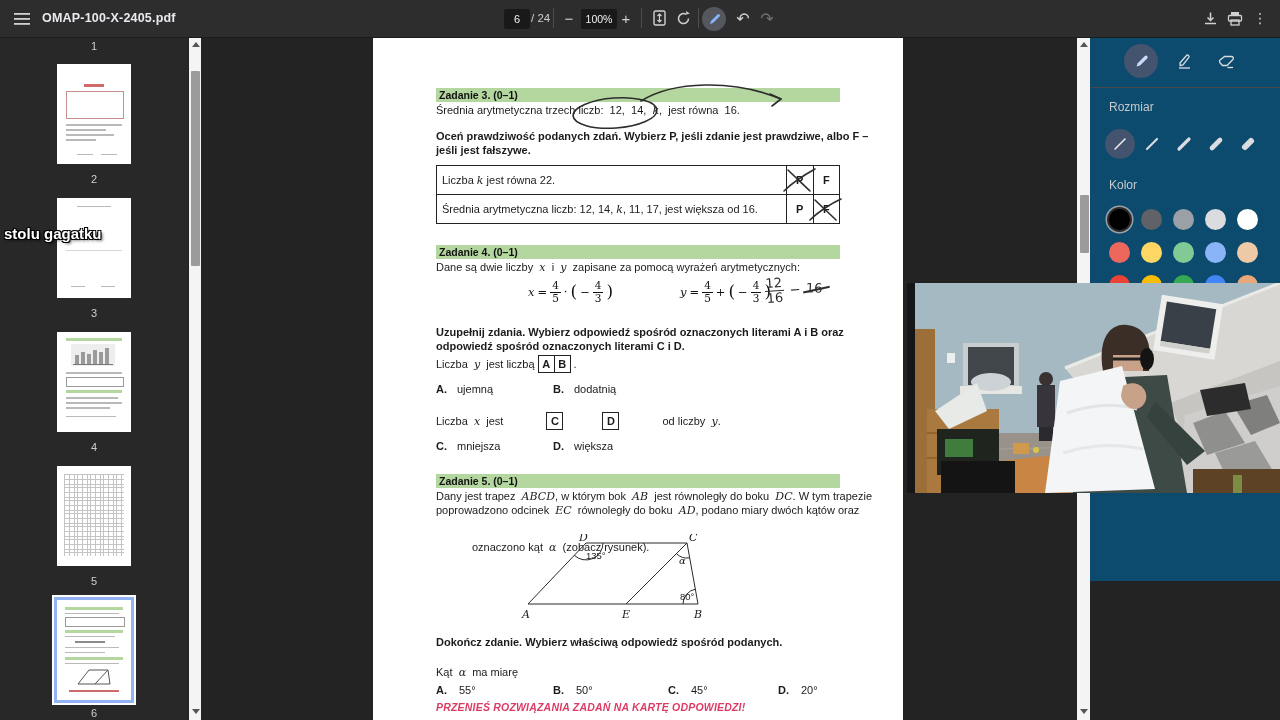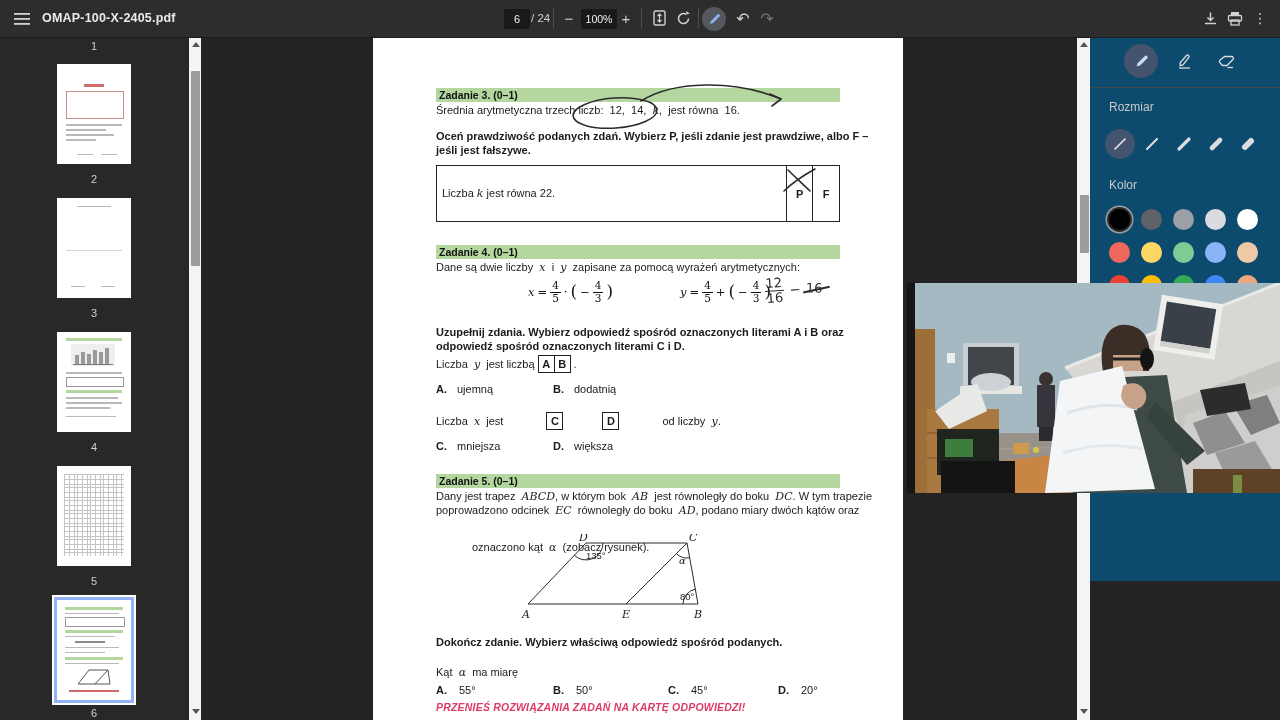--- a/index.html
+++ b/index.html
@@ -222,20 +222,30 @@
     <tbody>
         <tr>
       <td style="width:352px;"><span>Liczba  </span><span class="mi">k</span><span>  jest równa  22.</span></td>
       <td class="pf" style="position:relative;"><span>P</span>
         <svg style="position:absolute;left:-7px;top:1px;" width="38" height="26" viewBox="0 0 38 26">
           <path d="M4 24 C 12 16, 26 7, 35 2" fill="none" stroke="#2d2d2d" stroke-width="1.6" stroke-linecap="round"></path>
           <path d="M8 3 C 15 10, 24 18, 30 24" fill="none" stroke="#2d2d2d" stroke-width="1.6" stroke-linecap="round"></path>
         </svg>
       </td>
       <td class="pf">F</td>
+    </tr>
+    <tr>
+      <td><span>Średnia arytmetyczna liczb:  12,  14,  </span><span class="mi">k</span><span>,  11,  17,  jest większa od  16.</span></td>
+      <td class="pf">P</td>
+      <td class="pf" style="position:relative;"><span>F</span>
+        <svg style="position:absolute;left:-8px;top:1px;" width="38" height="26" viewBox="0 0 38 26">
+          <path d="M4 24 C 12 16, 26 7, 35 3" fill="none" stroke="#2d2d2d" stroke-width="1.6" stroke-linecap="round"></path>
+          <path d="M9 4 C 16 11, 24 18, 30 24" fill="none" stroke="#2d2d2d" stroke-width="1.6" stroke-linecap="round"></path>
+        </svg>
+      </td>
     </tr>
   </tbody>
     </table>
 
   <div class="zbar" style="top:208px;">Zadanie 4. (0–1)</div>
   <div class="line" style="left:63px;top:224px;"><span>Dane są dwie liczby  </span><span class="mi">x</span><span>  i  </span><span class="mi">y</span><span>  zapisane za pomocą wyrażeń arytmetycznych:</span></div>
 
   <div class="formula" style="left:155px;top:243px;">
     <span class="mi">x</span>
     <span>=</span>
@@ -495,13 +505,14 @@
         <polygon points="145,98 207,83 240,206 130,210" fill="#f3f5f7"></polygon>
         <path d="M152 130 C 175 122 200 120 222 126" stroke="#e2e5e8" stroke-width="3" fill="none"></path>
         <path d="M148 170 C 172 162 200 160 228 166" stroke="#e5e8ea" stroke-width="3" fill="none"></path>
         <path d="M208 103 C216 98 226 100 230 108 C234 116 228 126 220 126 C212 126 206 118 206 112 Z" fill="#c8a288"></path>
       </g>
     </g>
   </svg>
 </div>
 
 <div id="chat" class="abs">
+  <div>stolu gagatku</div>
 </div>
 
 </body></html>

